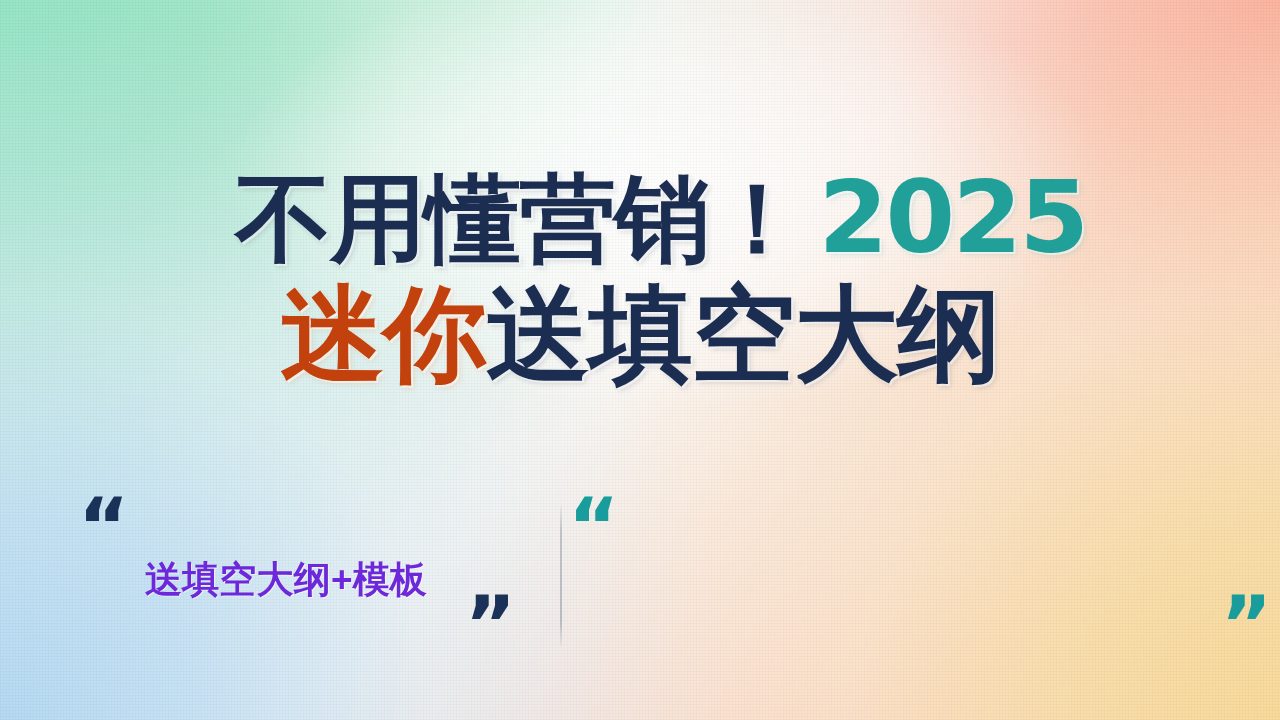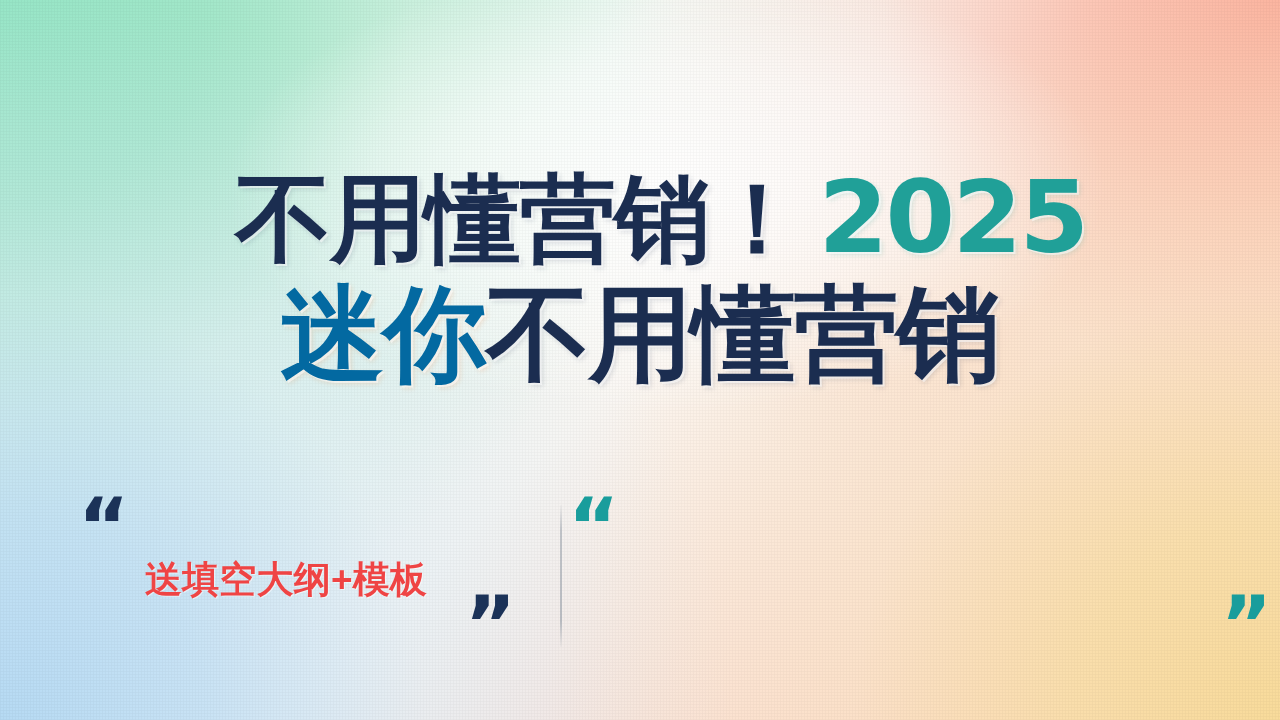--- a/index.html
+++ b/index.html
@@ -104,21 +104,21 @@
       2px 2px 0 rgba(255,255,255,0.55),
       3px 3px 5px rgba(27,45,80,0.14);
   }
   .seg-teal {
     color: #20a098;
     text-shadow:
       2px 2px 0 rgba(255,255,255,0.55),
       3px 3px 5px rgba(32,160,152,0.16);
   }
   .seg-orange {
-    color: #0369a1;
+    color: #c2410c;
     text-shadow:
       2px 2px 0 rgba(255,255,255,0.55),
       3px 3px 5px rgba(242,111,33,0.16);
   }
   .seg-year {
     font-family: "DejaVu Sans", "Liberation Sans", sans-serif;
     font-weight: 700;
     font-size: 100px;
     letter-spacing: -0.025em;
     margin-left: 14px;
@@ -140,21 +140,21 @@
     display: flex;
     align-items: center;
     justify-content: center;
   }
   .benefit-left  { width: 560px; }
   .benefit-right { width: 720px; }
 
   .benefit-text {
     font-size: 37px;
     font-weight: 700;
-    color: #ef4444;
+    color: #6d28d9;
     letter-spacing: 0.005em;
     white-space: nowrap;
     text-shadow: 1px 1px 0 rgba(255,255,255,0.5);
   }
   .benefit-left .benefit-text  { transform: translate(6px, 4px); }
   .benefit-right .benefit-text { transform: translate(8px, 4px); }
 
   .qmark {
     position: absolute;
     font-family: "DejaVu Sans", "Liberation Sans", sans-serif;
@@ -195,21 +195,21 @@
   <div class="bg-layer bg-bl"></div>
   <div class="bg-layer bg-br"></div>
   <div class="bg-layer bg-center"></div>
   <div class="bg-layer bg-grain"></div>
 
   <div class="headline">
     <span class="headline-line line-1">
       <span class="seg seg-navy">不用懂营销！</span><span class="seg seg-teal seg-year">2025</span>
     </span>
     <span class="headline-line line-2">
-      <span class="seg seg-orange">迷你</span><span class="seg seg-navy">不用懂营销</span>
+      <span class="seg seg-orange">迷你</span><span class="seg seg-navy">送填空大纲</span>
     </span>
   </div>
 
   <div class="benefits">
 
     <div class="benefit benefit-left">
       <span class="qmark qmark-navy q-open-left">“</span>
       <span class="benefit-text">送填空大纲+模板</span>
       <span class="qmark qmark-navy q-close-left">”</span>
     </div>

